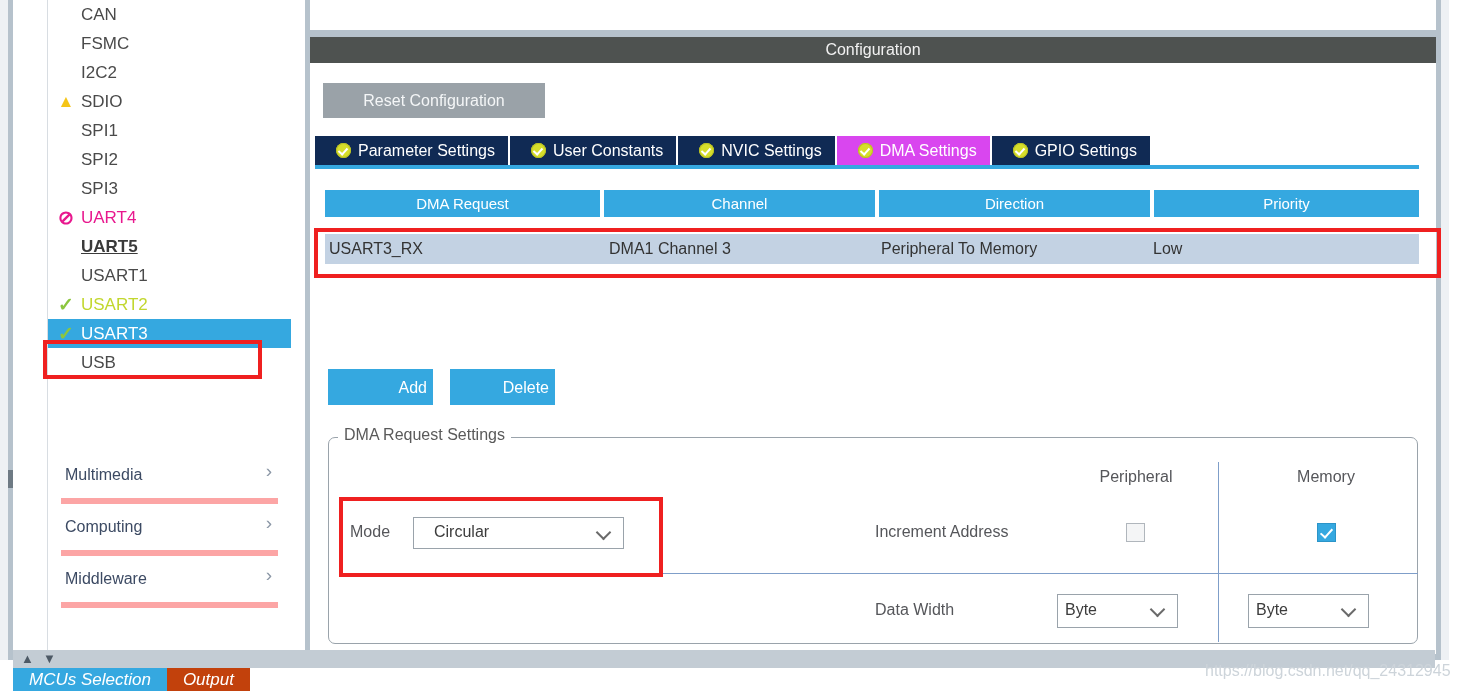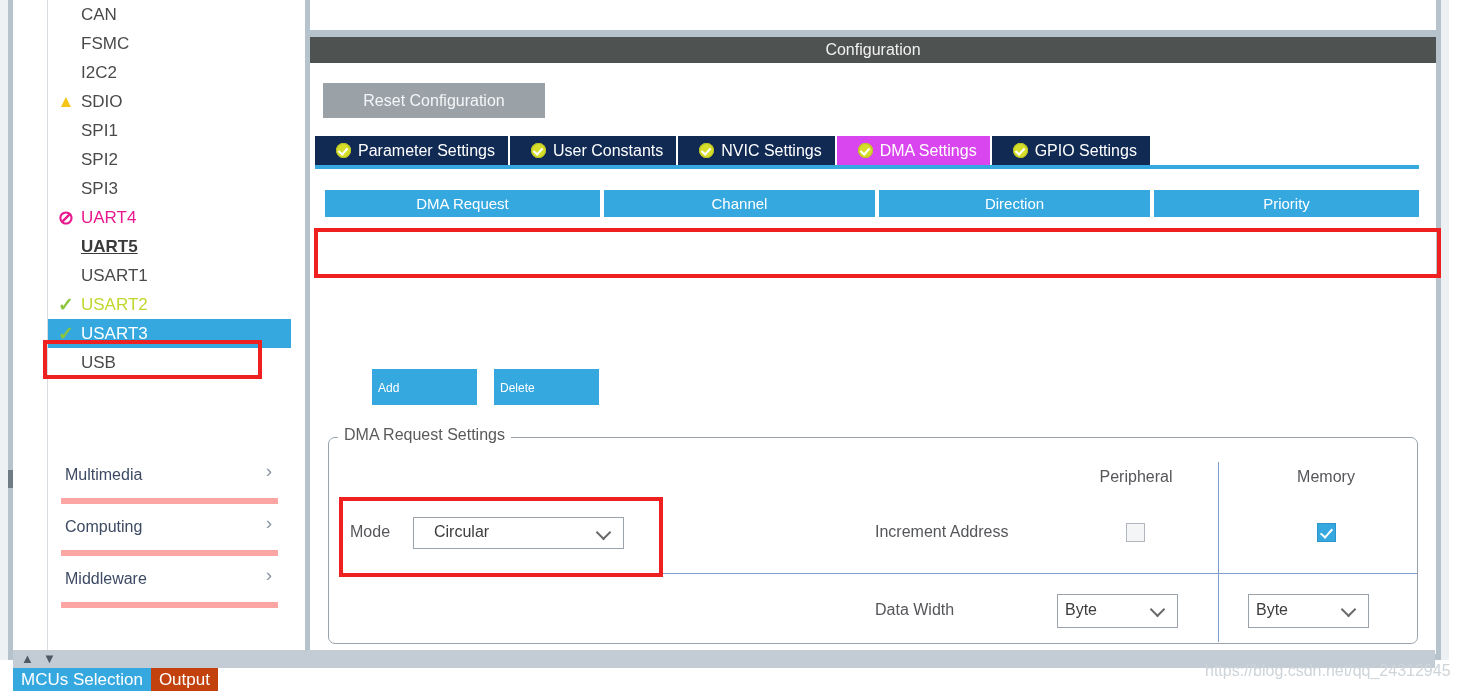--- a/index.html
+++ b/index.html
@@ -68,21 +68,21 @@
   .scroll-bar .arrow-up, .scroll-bar .arrow-dn {
     position:absolute; top:3px; font-size:13px; color:#4d5965; line-height:12px;
   }
   .scroll-bar .arrow-up { left:8px; }
   .scroll-bar .arrow-dn { left:30px; }
 
   
   .bottom-tabs { position:absolute; left:13px; top:668px; height:23px; }
   .btab {
     display:inline-block; height:23px; line-height:23px;
-    padding:0 8px; font-size:17px; color:#ffffff; vertical-align:top;
+    padding:0 16px; font-size:17px; color:#ffffff; vertical-align:top;font-style:italic;
   }
   .btab.active { background:#35a8e0; }
   .btab.inactive { background:#c2410c; }
 
   
   .main-outer {
     position:absolute; left:305px; top:0; width:1131px; height:660px;
     background:#b6c2cc;
   }
   .main-top-white {
@@ -145,24 +145,23 @@
   .trow { display:flex; height:30px; background:#c3d2e3; }
   .td { font-size:16px; color:#333333; line-height:30px; padding-left:4px; }
   .td.c0 { width:280px; }
   .td.c1 { width:272px; }
   .td.c2 { width:272px; }
   .td.c3 { width:270px; }
 
   
   .abtn {
     position:absolute; height:36px; line-height:36px;
-    background:#35a8e0; color:#ffffff; font-size:12px;
-    text-align:left; border:none; cursor:pointer;
+    background:#35a8e0; color:#ffffff; font-size:16px;
+    text-align:right; border:none; cursor:pointer;
     font-family:"Liberation Sans", sans-serif;
-    margin-left:44px;
   }
   .abtn.add { left:328px; top:369px; width:105px; }
   .abtn.del { left:450px; top:369px; width:105px; }
 
   
   .groupbox {
     position:absolute; left:328px; top:437px; width:1090px; height:207px;
     border:1px solid #9aa3ab; border-radius:7px;
   }
   .group-legend {
@@ -335,20 +334,28 @@
   </div>
   <div class="tab-underline"></div>
 
   <div class="tbl">
     <div class="tbl-head">
       <div class="th c0">DMA Request</div>
       <div class="th c1">Channel</div>
       <div class="th c2">Direction</div>
       <div class="th c3">Priority</div>
     </div>
+    <div class="tbl-body">
+      <div class="trow">
+        <div class="td c0">USART3_RX</div>
+        <div class="td c1">DMA1 Channel 3</div>
+        <div class="td c2">Peripheral To Memory</div>
+        <div class="td c3">Low</div>
+      </div>
+    </div>
   </div>
 
   <button class="abtn add">Add</button>
   <button class="abtn del">Delete</button>
 
   <div class="groupbox"></div>
   <div class="group-legend">DMA Request Settings</div>
 
   <div class="col-hdr peri">Peripheral</div>
   <div class="col-hdr mem">Memory</div>

